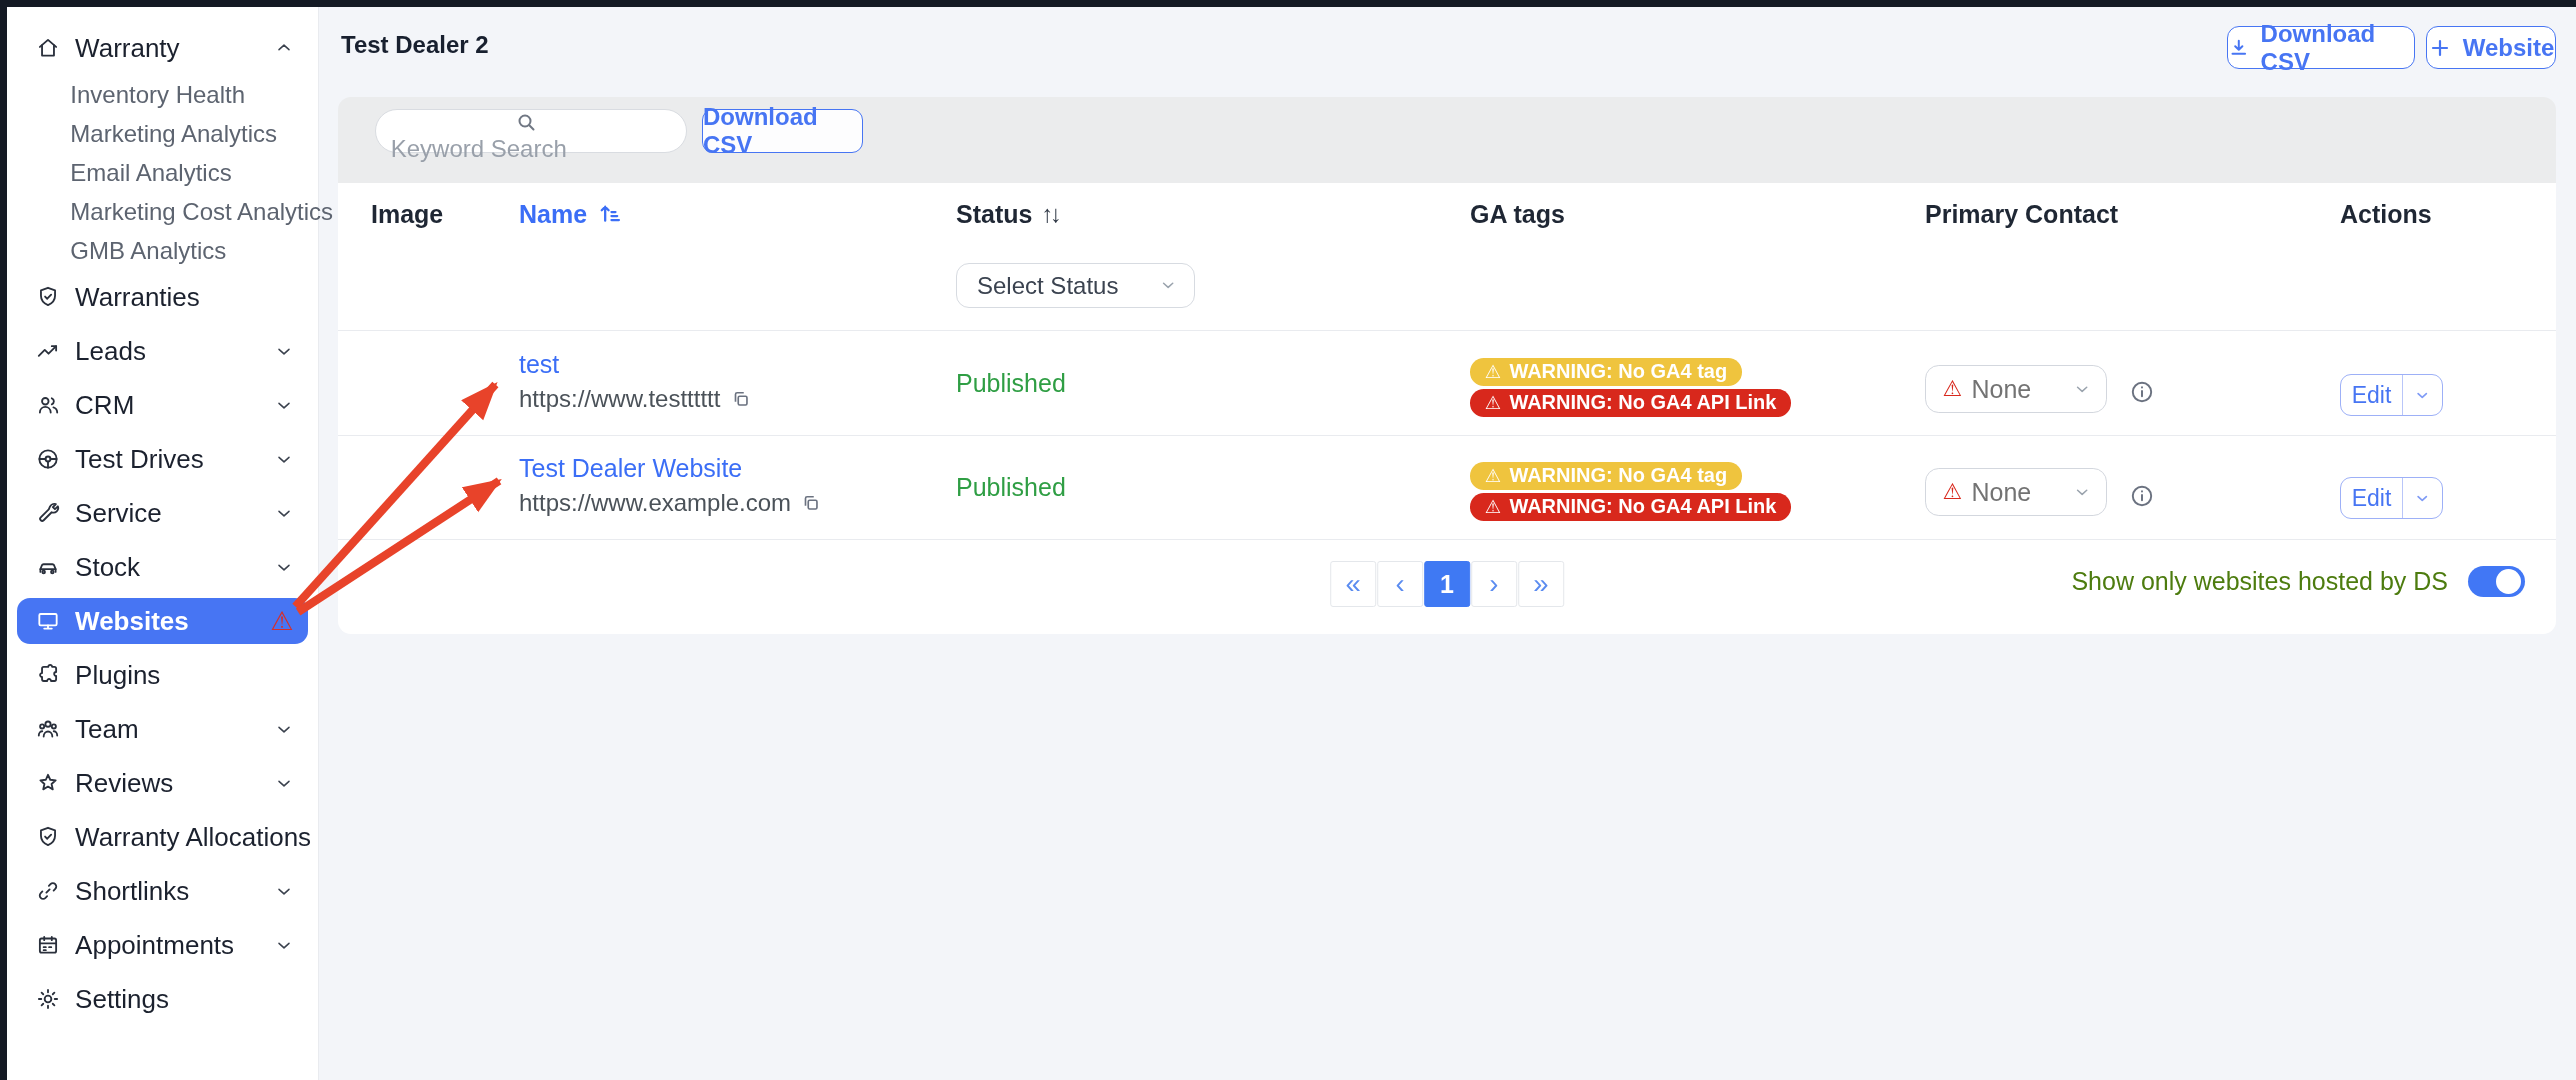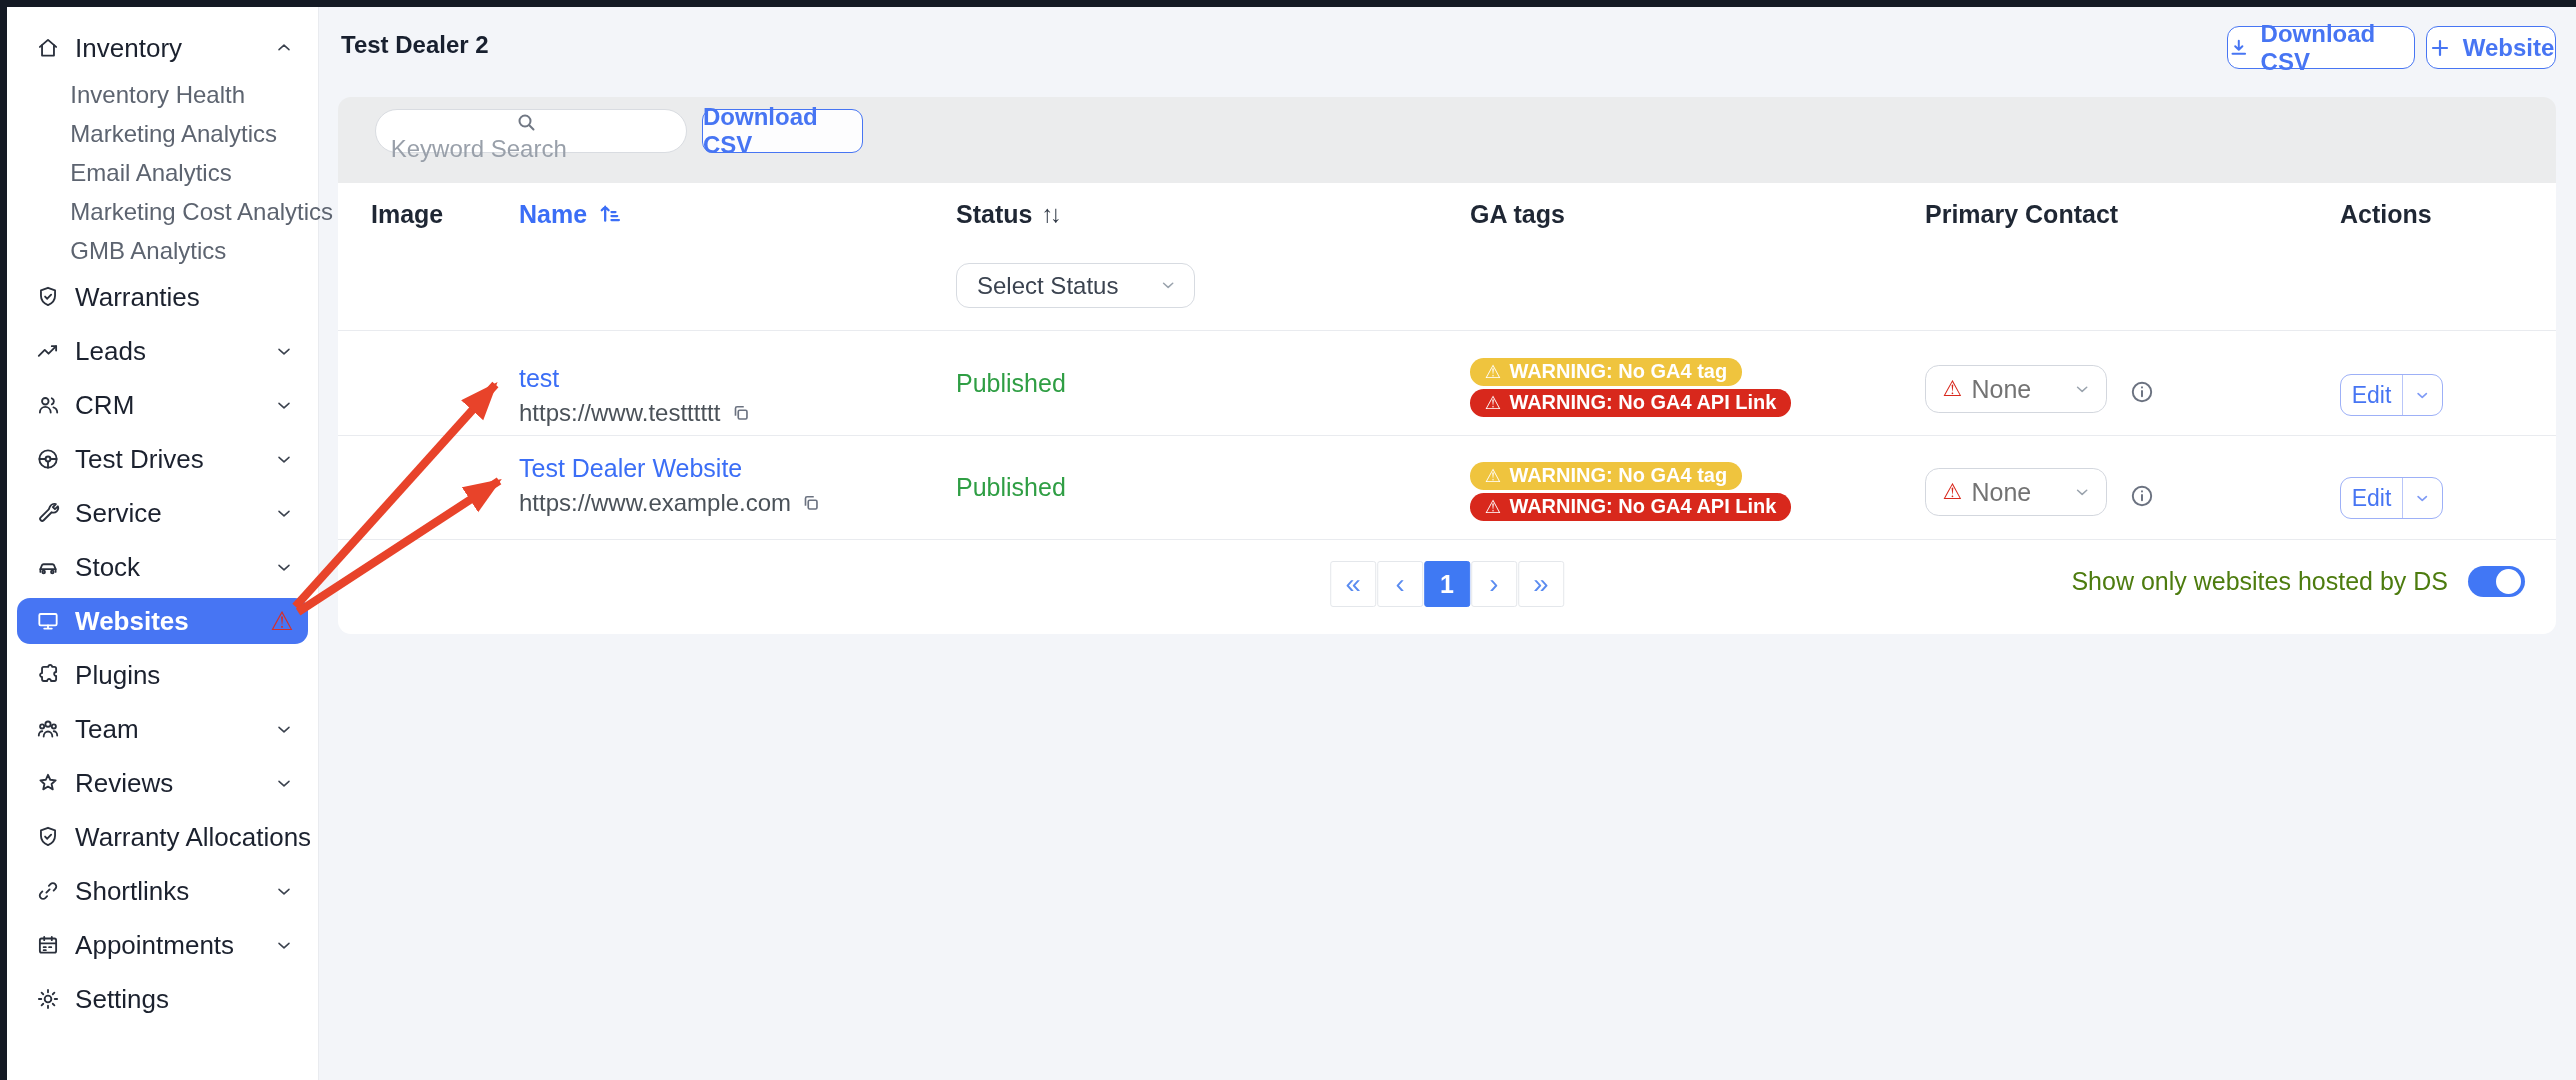--- a/index.html
+++ b/index.html
@@ -99,21 +99,21 @@
 <nav class="sidebar">
 
   <div class="nav-item">
     <div class="pill">
       <span class="icn">
         <svg viewBox="0 0 24 24" fill="none" stroke="currentColor" stroke-width="1.7" stroke-linecap="round" stroke-linejoin="round">
             <path d="M4.5 11L12 4.5 19.5 11"></path>
             <path d="M6.5 9.5V19h11V9.5"></path>
           </svg>
         </span>
-      <span class="lbl">Inventory</span>
+      <span class="lbl">Warranty</span>
       <span class="chev">
         <svg viewBox="0 0 24 24" fill="none" stroke="currentColor" stroke-width="1.8" stroke-linecap="round" stroke-linejoin="round">
             <polyline points="6 14 12 8.5 18 14"></polyline>
           </svg>
         </span>
     </div>
   </div>
   <div class="nav-sub">Inventory Health</div>
   <div class="nav-sub">Marketing Analytics</div>
   <div class="nav-sub">Email Analytics</div>
@@ -399,21 +399,21 @@
   <div class="select" style="left:618px;top:80px;width:239px;height:45px;">
     <span class="stxt">Select Status</span>
     <svg viewBox="0 0 24 24" fill="none" stroke="currentColor" stroke-width="2" stroke-linecap="round" stroke-linejoin="round">
         <polyline points="6 9.5 12 15 18 9.5"></polyline>
       </svg>
   </div>
 
   <div class="sep" style="top:147px;"></div>
 
   <div>
-    <div style="position:absolute;left:181px;top:181px;">
+    <div style="position:absolute;left:181px;top:167px;">
       <div class="link">test</div>
       <div class="url">
           <span>https://www.testttttt</span>
         <svg viewBox="0 0 24 24" fill="none" stroke="currentColor" stroke-width="1.8" stroke-linejoin="round">
             <rect x="9" y="9" width="9.5" height="9.5" rx="1.5"></rect>
             <path d="M6 15V7a1.8 1.8 0 0 1 1.8-1.8H15"></path>
           </svg>
       </div>
     </div>
     <div class="pub" style="position:absolute;left:618px;top:186px;">Published</div>

